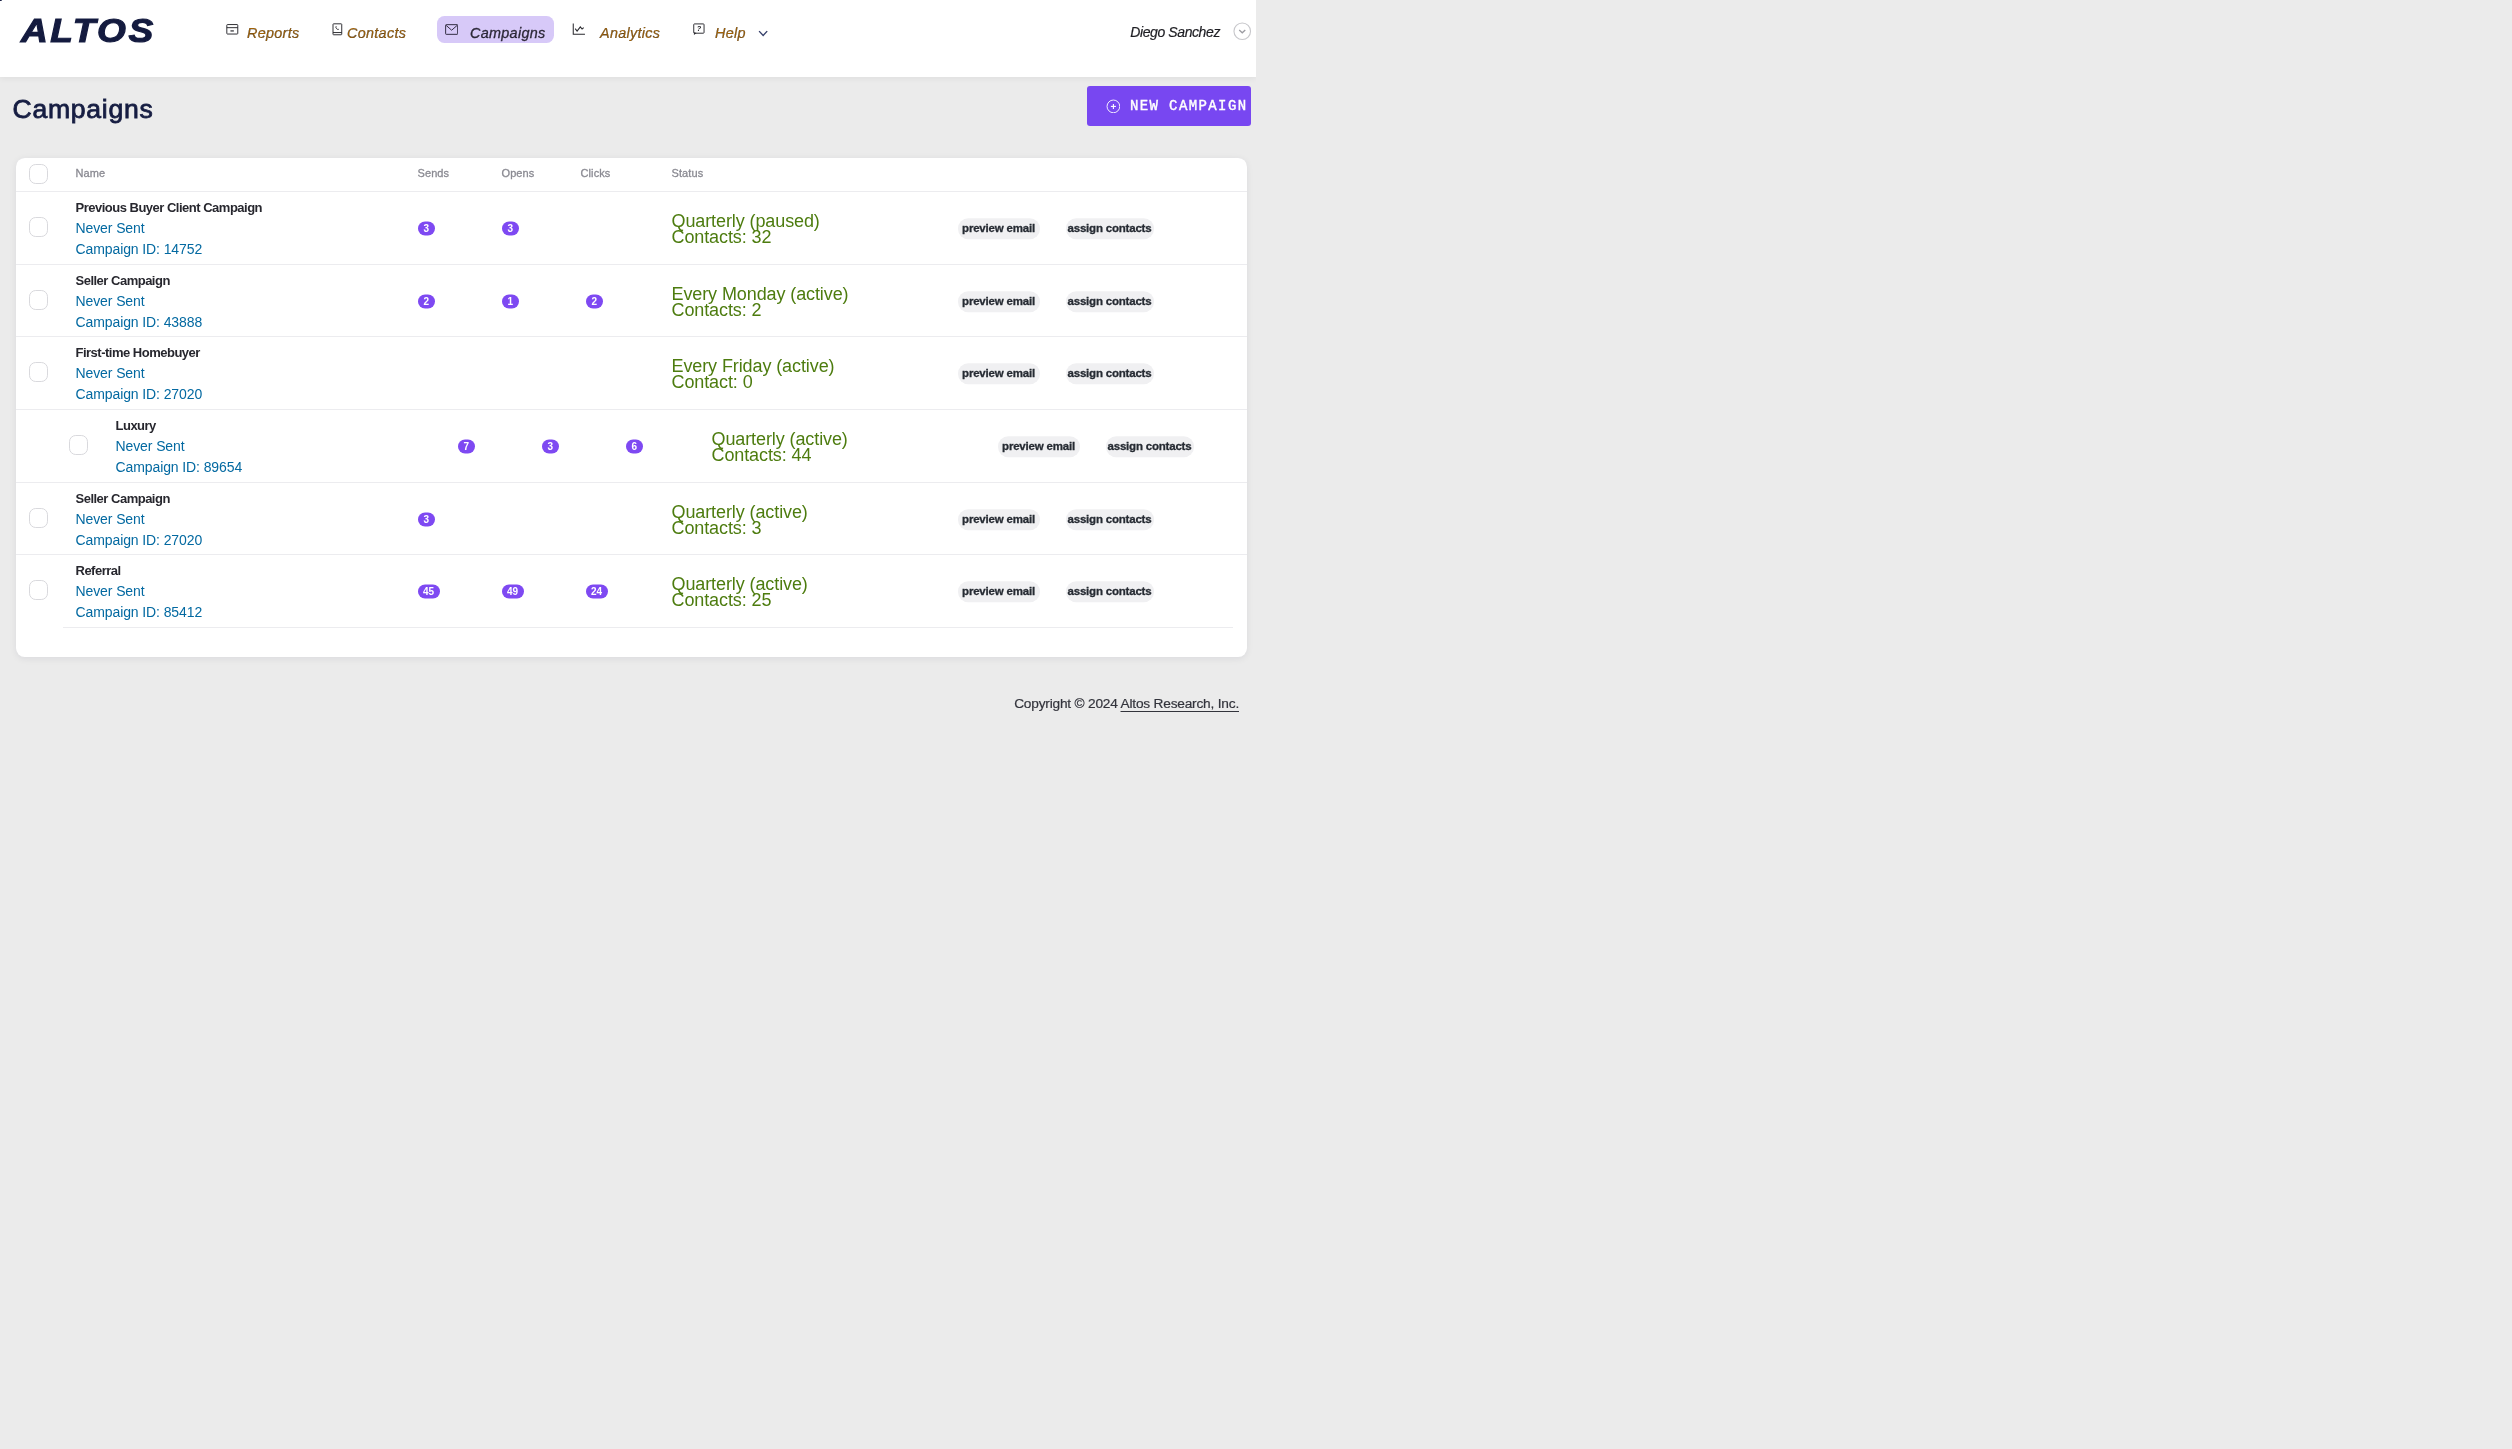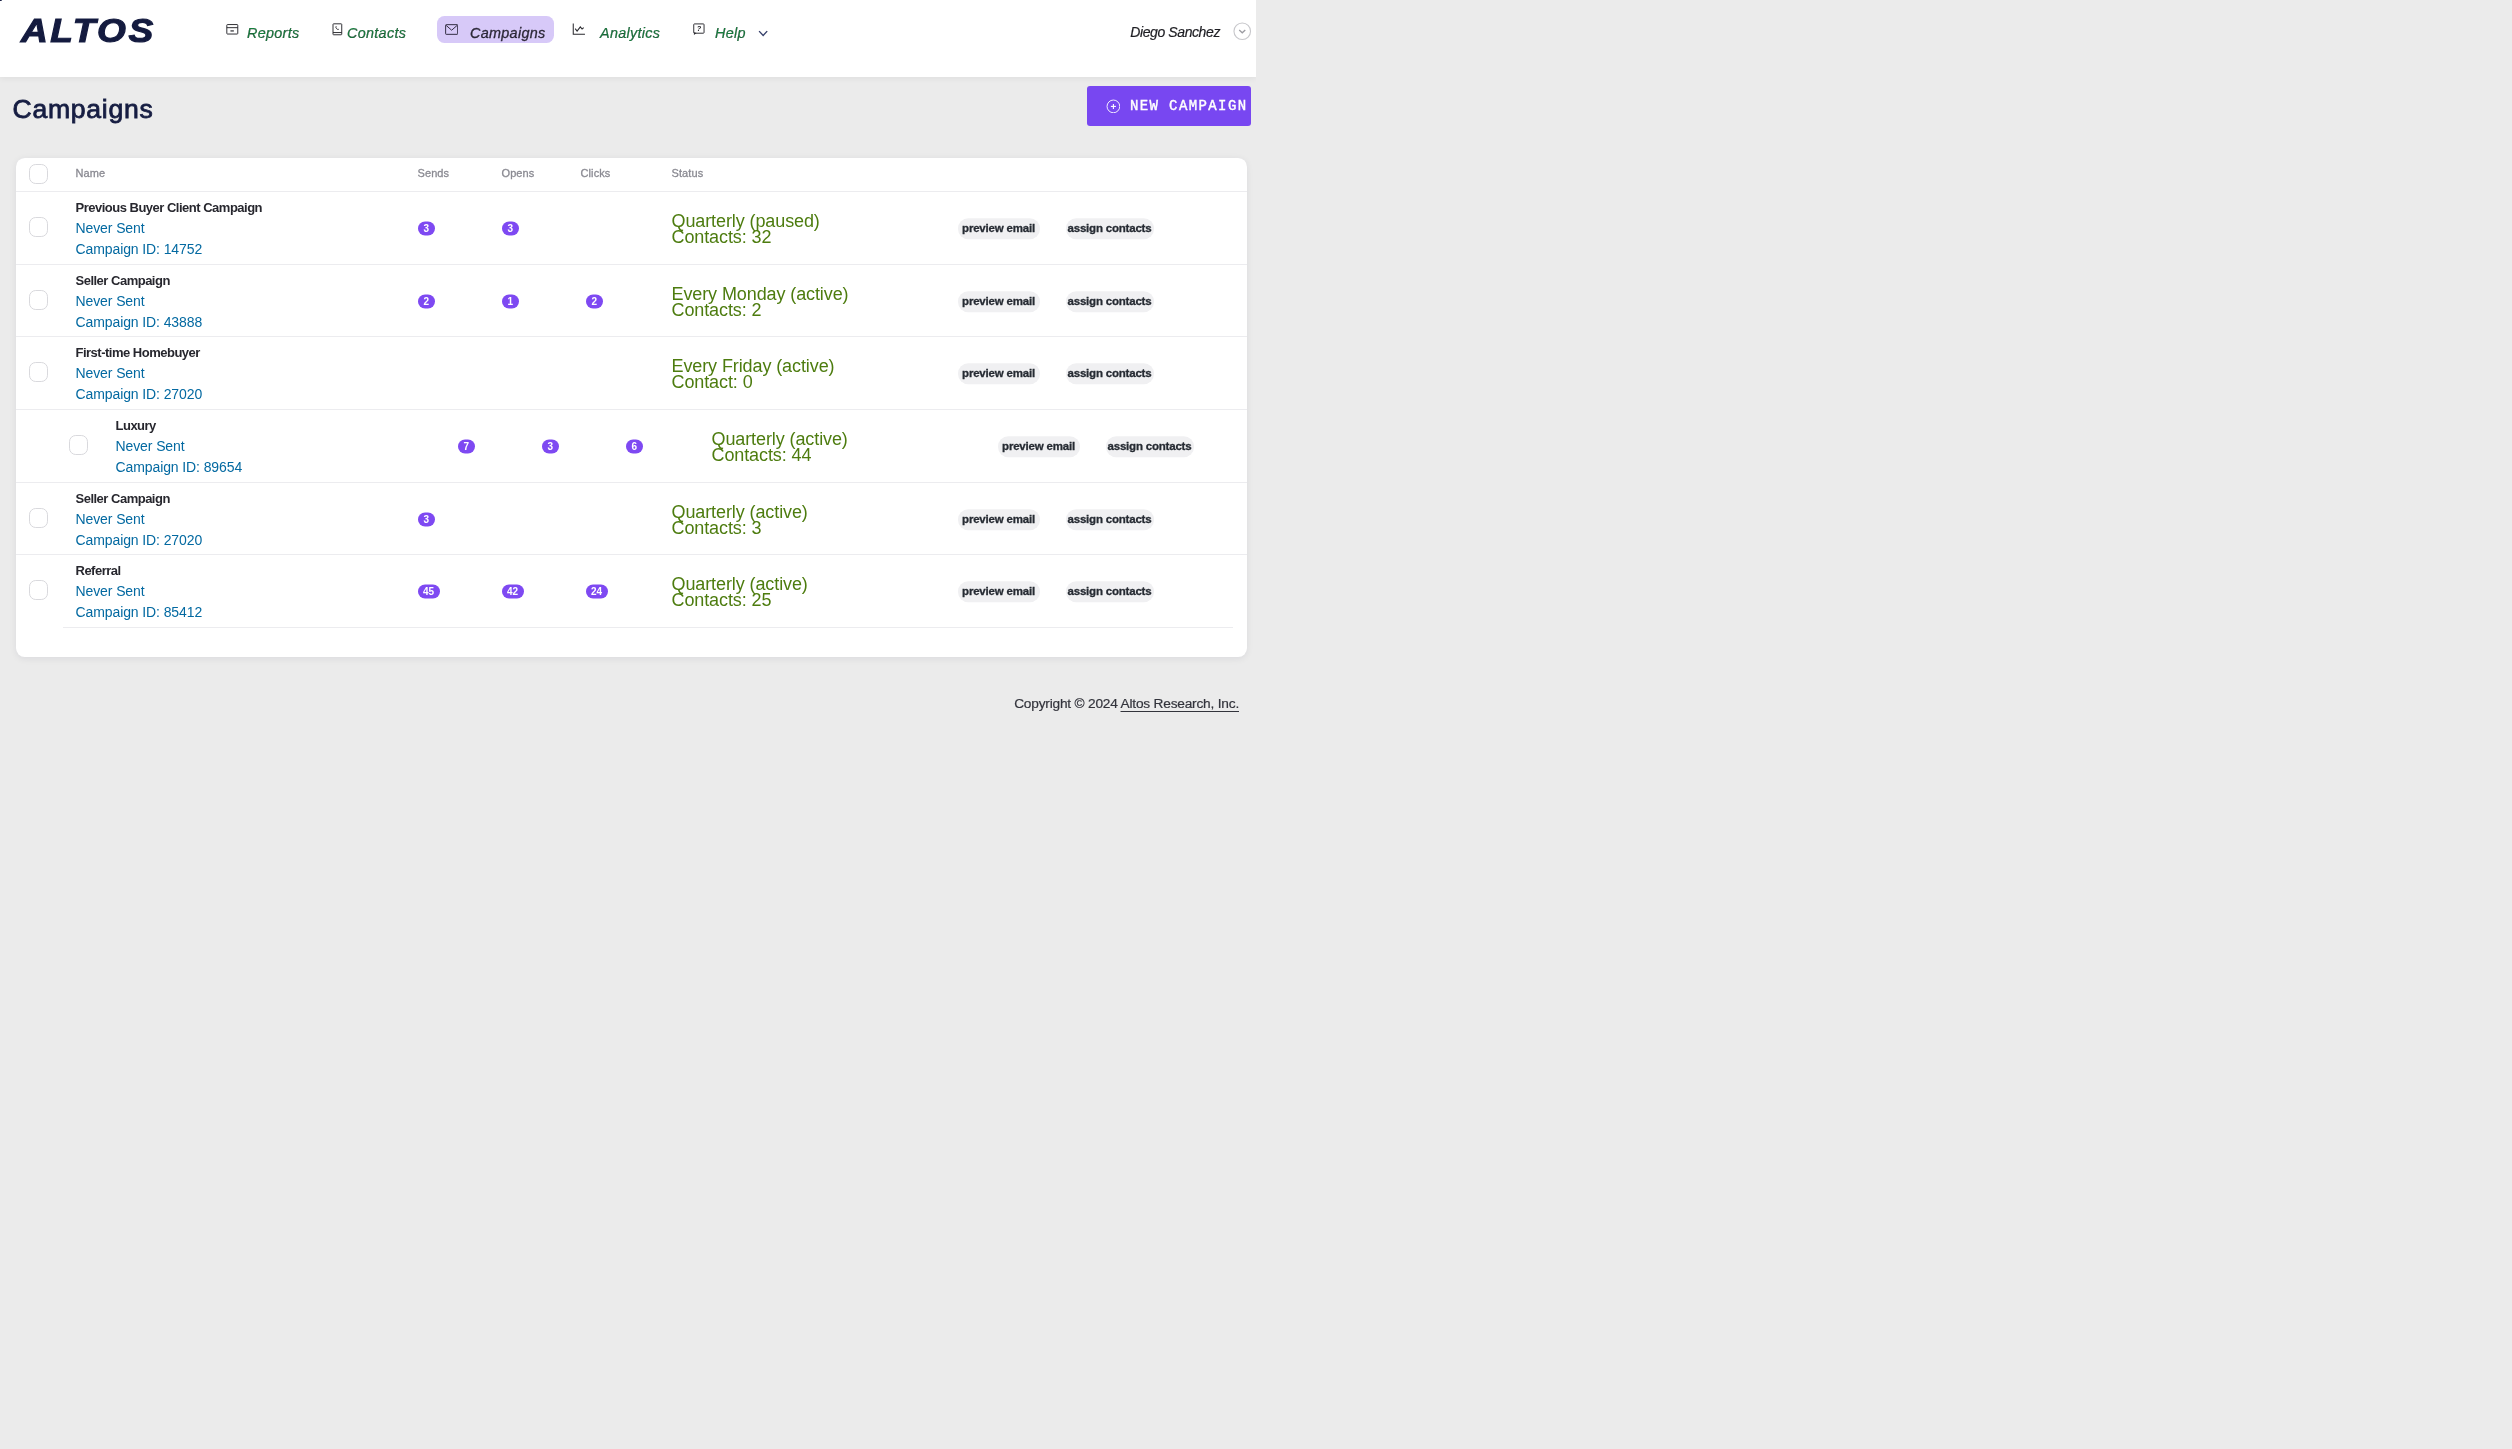--- a/index.html
+++ b/index.html
@@ -7,21 +7,21 @@
   body { background:#ebebeb; font-family:"Liberation Sans", sans-serif; position:relative; }
 
   
   .nav { position:absolute; left:0; top:0; width:1256px; height:77px; background:#ffffff;
          box-shadow:0 2.2px 5.9px rgba(0,0,0,0.05); z-index:5;font-style:italic; }
   .corner { position:absolute; left:-1.5px; top:-1.5px; width:3.1px; height:2.7px; background:#1b2145; border-radius:50%; z-index:9; }
   .logo { position:absolute; left:21.4px; top:19px; font-size:32.5px; font-weight:700; color:#141b3f;
           letter-spacing:2.2px; line-height:25px; -webkit-text-stroke:1.1px #141b3f;
           transform:scaleX(1.14); transform-origin:left center; }
   .nicon { position:absolute; top:23px; }
-  .nlabel { position:absolute; top:26.4px; font-size:14.4px; line-height:14.8px; color:#15803d; -webkit-text-stroke:0.2px #212126; letter-spacing:0.3px; }
+  .nlabel { position:absolute; top:26.4px; font-size:14.4px; line-height:14.8px; color:#a16207; -webkit-text-stroke:0.2px #212126; letter-spacing:0.3px; }
   .pill-campaigns { position:absolute; left:437px; top:16.3px; width:117px; height:27px; background:#d7c9f8; border-radius:7.4px; }
   .uname { position:absolute; top:24.6px; font-size:14px; letter-spacing:-0.4px; line-height:14.8px; color:#1d1d22; -webkit-text-stroke:0.2px #1d1d22; }
 
   
   h1 { position:absolute; left:12.6px; top:92px; font-size:26.6px; font-weight:400; letter-spacing:0.7px;
        color:#161d42; line-height:35px; -webkit-text-stroke:0.8px #161d42; }
   .newbtn { position:absolute; left:1087px; top:86px; width:164px; height:40px; background:#7847f1;
             border-radius:3px; display:flex; align-items:center; justify-content:flex-start; padding-left:18.5px; gap:9.6px; }
   .newbtn span { font-family:"Liberation Mono", monospace; font-size:14px; font-weight:400; color:#ffffff; -webkit-text-stroke:0.4px #ffffff; letter-spacing:1.4px; }
 
@@ -192,21 +192,21 @@
     <div class="divider" style="top:396px;"></div>
 
     <div class="row" style="top:396px;">
       <div class="cb" style="top:26px;"></div>
       <div class="namecell">
         <div class="cname">Referral</div>
         <div class="csub">Never Sent</div>
         <div class="csub">Campaign ID: 85412</div>
       </div>
       <div class="badge b1">45</div>
-      <div class="badge b2">42</div>
+      <div class="badge b2">49</div>
       <div class="badge b3">24</div>
       <div class="statcell">Quarterly (active)<br>Contacts: 25</div>
       <div class="abtn prev">preview email</div>
       <div class="abtn asgn">assign contacts</div>
     </div>
     <div class="divider" style="top:469px; left:47px; width:1170px;"></div>
   </div>
 
   <div class="footer">Copyright © 2024 <u>Altos Research, Inc.</u></div>
 

